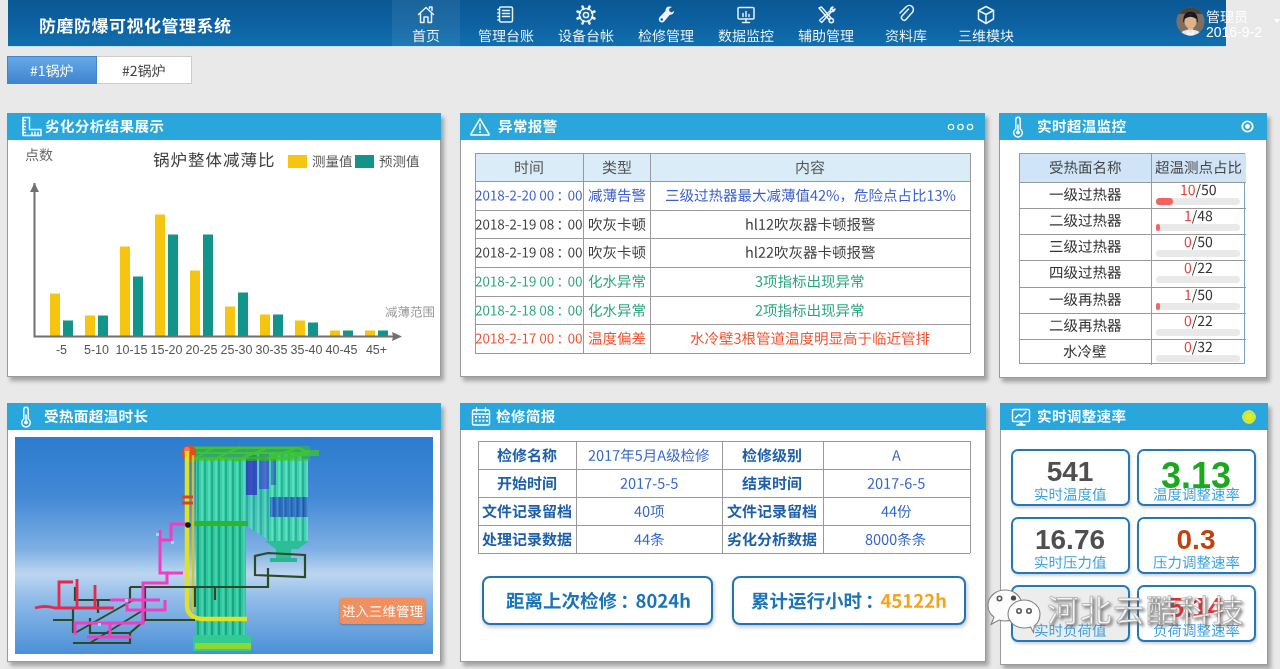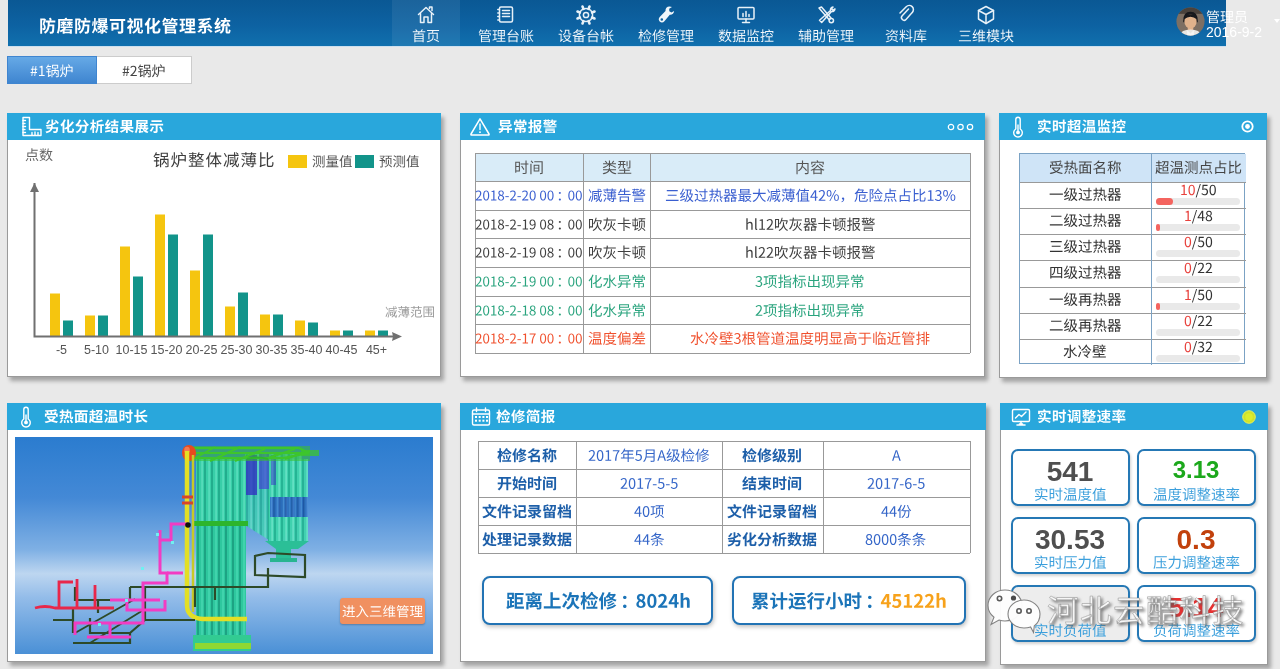--- a/index.html
+++ b/index.html
@@ -1416,35 +1416,35 @@
       <g fill="#3b9fdc">
         <use href="#A5B9E" x="0"></use>
         <use href="#A65F6" x="1000"></use>
         <use href="#A6E29" x="2000"></use>
         <use href="#A5EA6" x="3000"></use>
         <use href="#A503C" x="4000"></use>
       </g>
     </g>
   </svg>
 <div class="mbox" style="left:1137px;top:449px;width:119px;height:57px"></div>
-<div class="at" style="left:1196px;transform:translateX(-50%);top:457.7px;font-size:24px;color:#1ca81c;font-weight:700;">3.13</div>
+<div class="at" style="left:1196px;transform:translateX(-50%);top:457.7px;font-size:36px;color:#1ca81c;font-weight:700;">3.13</div>
 <svg class="tx " style="left:1152.0px;top:483.5px;" width="89" height="21" viewBox="0 0 89 21">
     <g transform="translate(1,15.8) scale(0.014500,-0.014500)">
       <g fill="#3b9fdc">
         <use href="#A6E29" x="0"></use>
         <use href="#A5EA6" x="1000"></use>
         <use href="#A8C03" x="2000"></use>
         <use href="#A6574" x="3000"></use>
         <use href="#A901F" x="4000"></use>
         <use href="#A7387" x="5000"></use>
       </g>
     </g>
   </svg>
 <div class="mbox" style="left:1011px;top:517px;width:119px;height:57px"></div>
-<div class="at" style="left:1070px;transform:translateX(-50%);top:525.7px;font-size:28px;color:#4f4f4f;font-weight:700;">30.53</div>
+<div class="at" style="left:1070px;transform:translateX(-50%);top:525.7px;font-size:28px;color:#4f4f4f;font-weight:700;">16.76</div>
 <svg class="tx " style="left:1033.0px;top:551.5px;" width="75" height="21" viewBox="0 0 75 21">
     <g transform="translate(1,15.8) scale(0.014500,-0.014500)">
       <g fill="#3b9fdc">
         <use href="#A5B9E" x="0"></use>
         <use href="#A65F6" x="1000"></use>
         <use href="#A538B" x="2000"></use>
         <use href="#A529B" x="3000"></use>
         <use href="#A503C" x="4000"></use>
       </g>
     </g>

